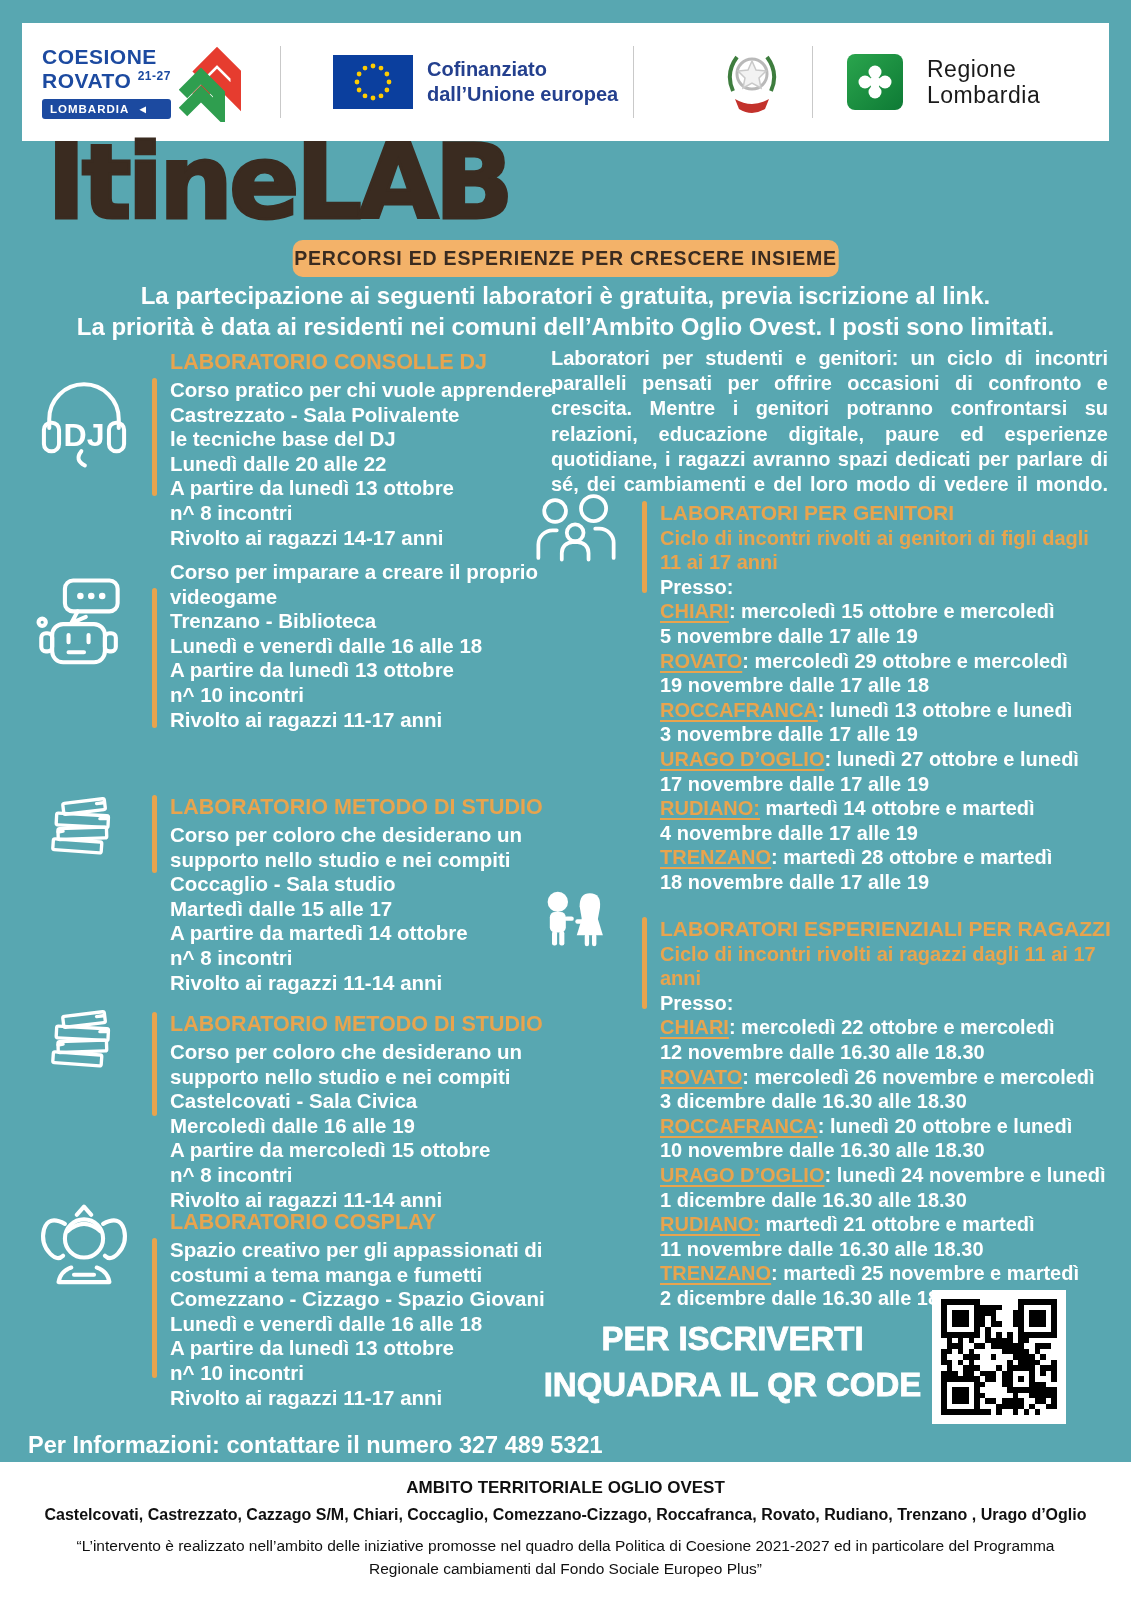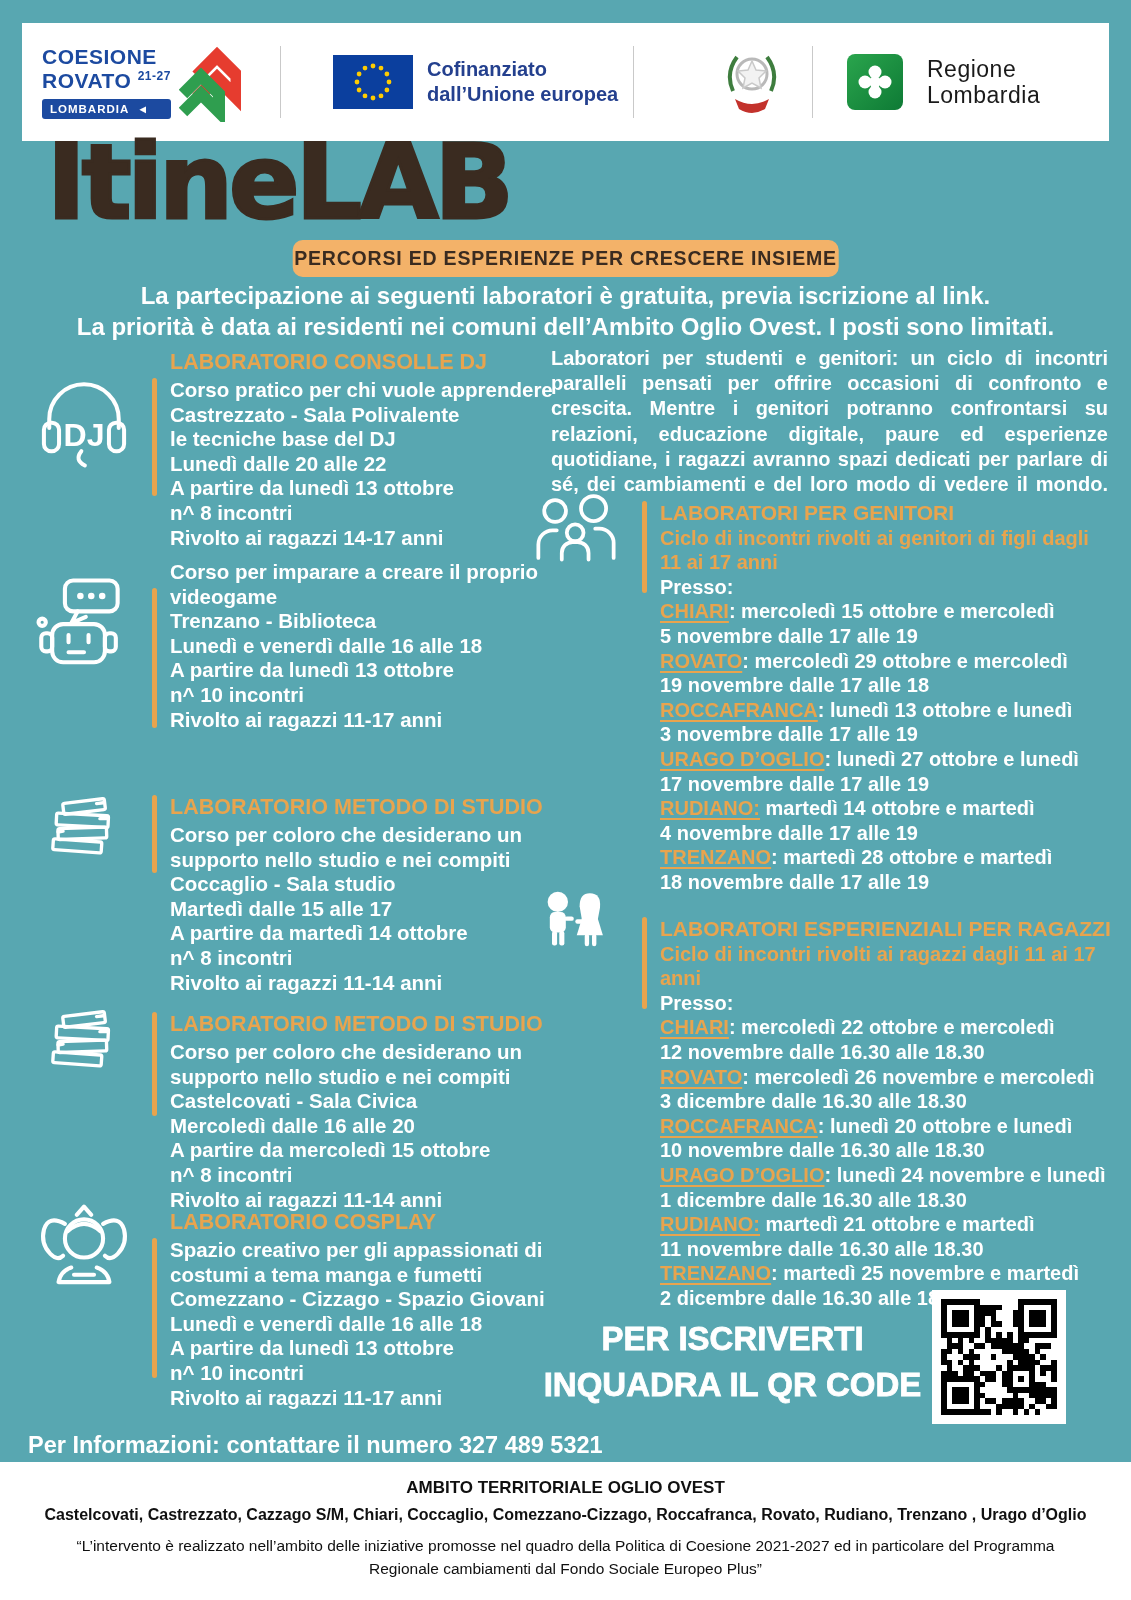--- a/index.html
+++ b/index.html
@@ -259,21 +259,21 @@
       </svg>
     </div>
     <div class="vbar" style="margin-top:0;height:104px"></div>
     <div class="txt">
       <h3 class="sec-title">LABORATORIO METODO DI STUDIO</h3>
       <div>
 
       <div class="line">Corso per coloro che desiderano un</div>
           <div class="line">supporto nello studio e nei compiti</div>
           <div class="line">Castelcovati - Sala Civica</div>
-          <div class="line">Mercoledì  dalle 16 alle 20</div>
+          <div class="line">Mercoledì  dalle 16 alle 19</div>
           <div class="line">A partire da mercoledì 15 ottobre</div>
           <div class="line">n^ 8 incontri</div>
           <div class="line">Rivolto ai ragazzi 11-14 anni</div>
         </div>
     </div>
   </section>
 
   <section class="lsec" style="top:1210px">
     <div class="icon-box" style="margin-top:-22px">
       <svg class="oicon" width="100" height="110" viewBox="0 0 110 110">

